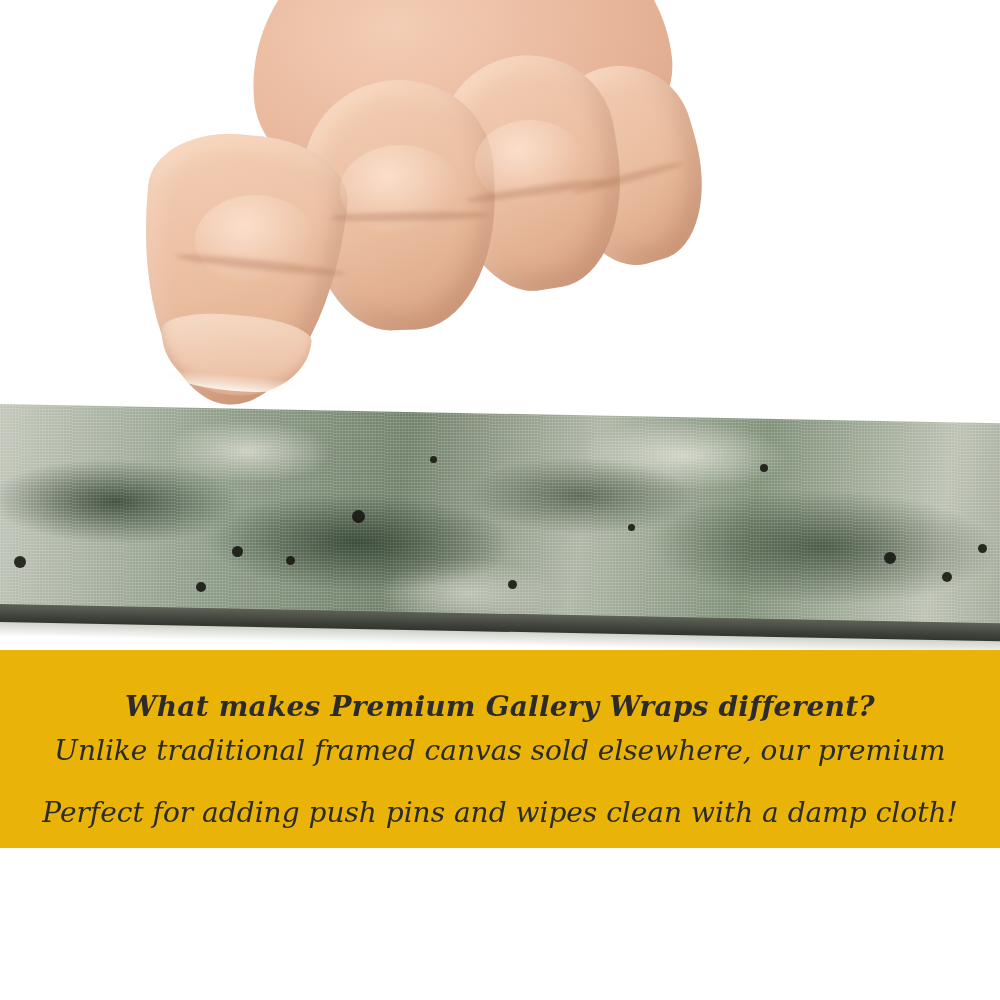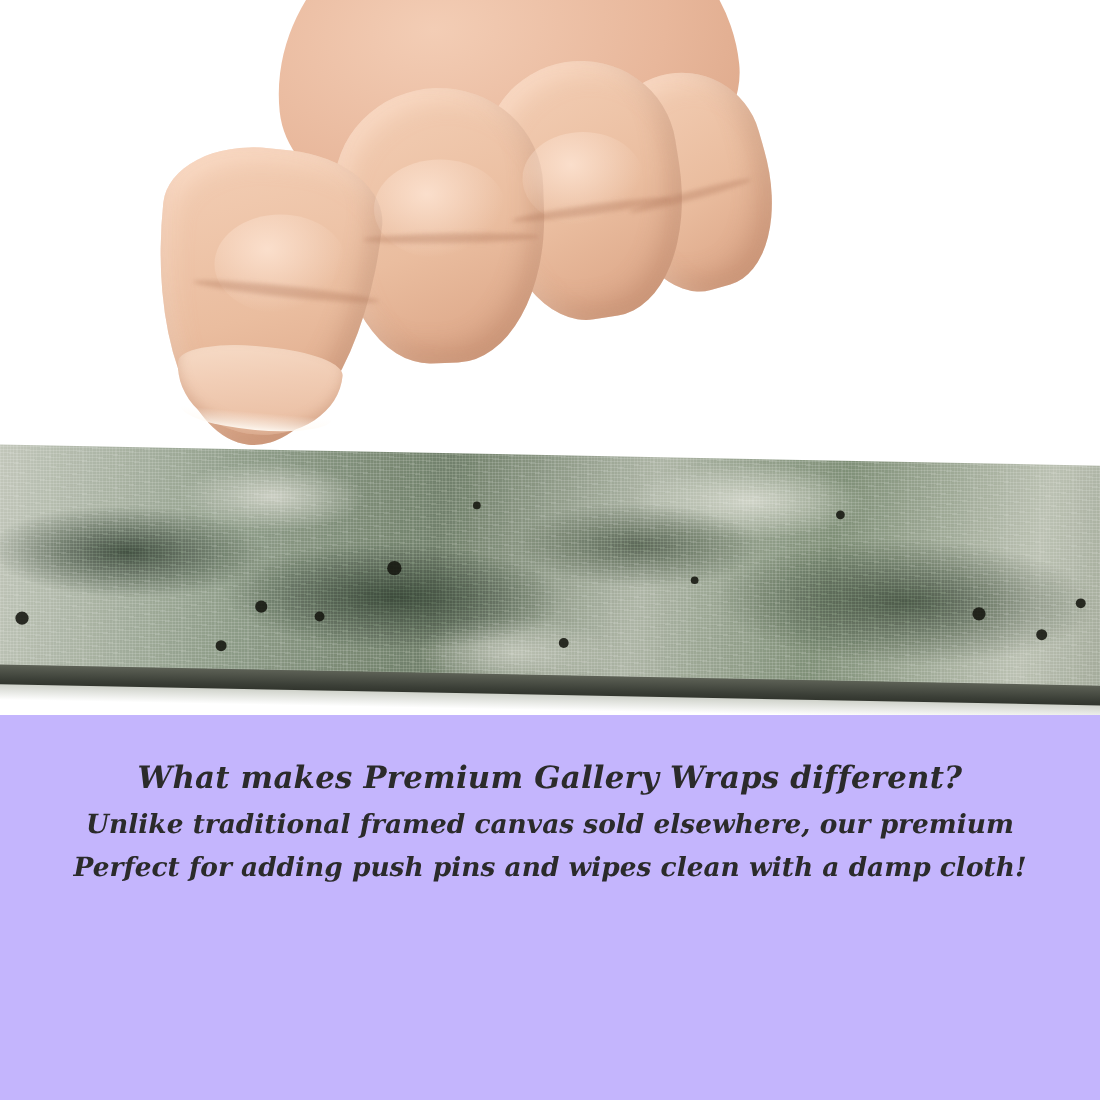--- a/index.html
+++ b/index.html
@@ -9,22 +9,22 @@
   }
   body {
     width: 1000px;
     height: 1000px;
     font-family: "DejaVu Sans", sans-serif;
     overflow: hidden;
   }
   .page {
     position: relative;
     width: 1000px;
-    height: 1000px;
-    background: #c4b5fd;
+    height: 848px;
+    background: #eab308;
     overflow: hidden;
   }
 
   
   .photo {
     position: absolute;
     left: 0;
     top: 0;
     width: 1000px;
     height: 650px;
@@ -191,26 +191,26 @@
   }
   .caption h2 {
     margin: 0 0 8px 0;
     font-size: 28px;
     font-weight: 700;
     letter-spacing: 0.2px;
     line-height: 1.2;
   }
   .caption p {
     margin: 0;
-    font-size: 24px;
+    font-size: 28px;
     line-height: 1.38;
-    font-weight: 700;
+    font-weight: 400;
   }
   .caption .line { display: block; }
-  .caption .last { margin-top: 6px; display: block; }
+  .caption .last { margin-top: 24px; display: block; }
 </style>
 </head>
 <body>
 
 <div class="page">
 
   <div class="photo">
 
     <div class="hand">
       <div class="palm"></div>

